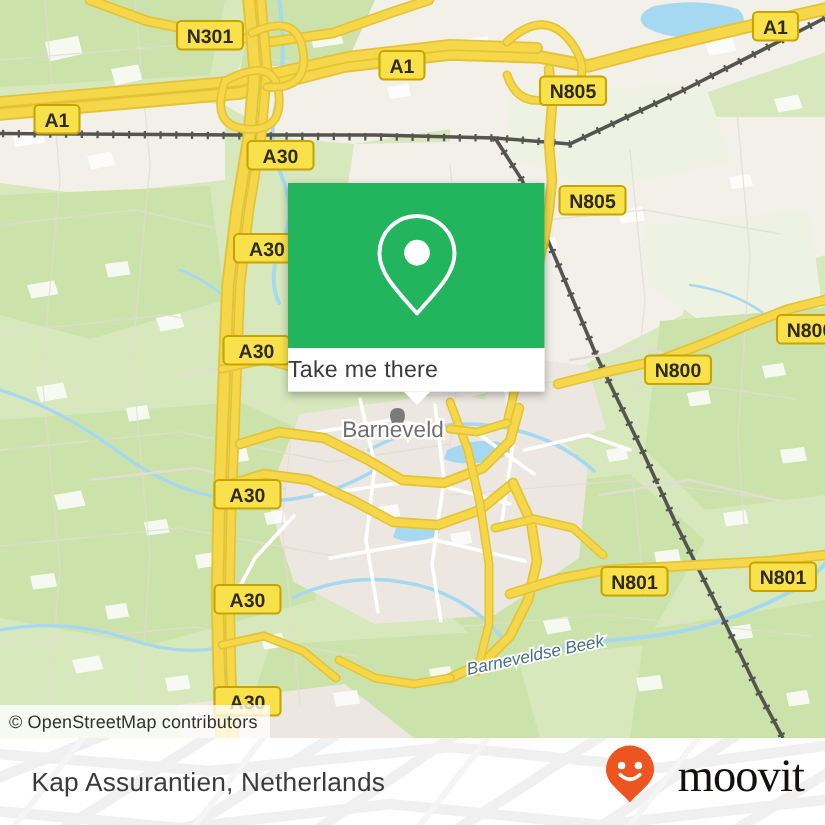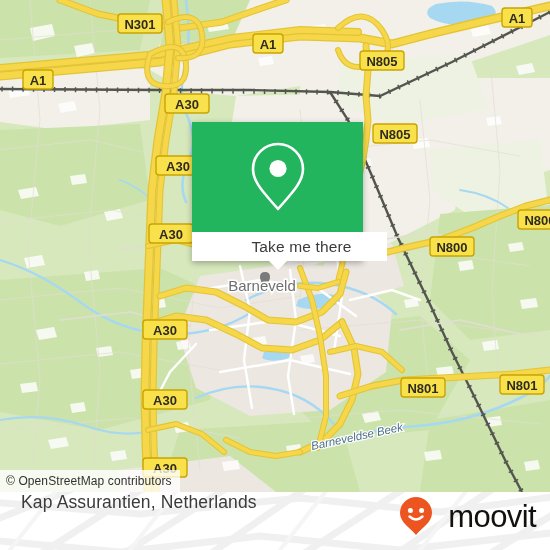--- a/index.html
+++ b/index.html
@@ -69,22 +69,20 @@
     justify-content: center;
   }
   #callout-white {
     position: absolute;
     left: 0; top: 110px;
     width: 171px;
     height: 29px;
     background: #ffffff;
     display: flex;
     align-items: center;
-    justify-content: center;
-    padding-left: 24px;
   }
   #callout-label {
     font-size: 15.5px;
     color: #3b3b3b;
     letter-spacing: 0.15px;
     white-space: nowrap;
   }
   #callout-tail {
     position: absolute;
     left: 50%;
@@ -110,33 +108,35 @@
     position: absolute;
     left: 0; top: 0;
     width: 550px; height: 58px;
   }
   #footer-title {
     position: absolute;
     left: 21px;
     top: 0;
     height: 58px;
     display: flex;
+    align-items: center;
     font-size: 17.5px;
     color: #3a3a3a;
     letter-spacing: 0.15px;
     white-space: nowrap;
   }
   #brand {
     position: absolute;
     right: 14px;
     top: 0;
     height: 48px;
     display: flex;
     align-items: center;
     gap: 15px;
+    font-family: Liberation Serif, serif;
   }
   #brand-word {
     font-size: 31px;
     color: #13110f;
     letter-spacing: -0.6px;
     line-height: 1;
     font-weight: 400;
   }
 </style>
 </head>

